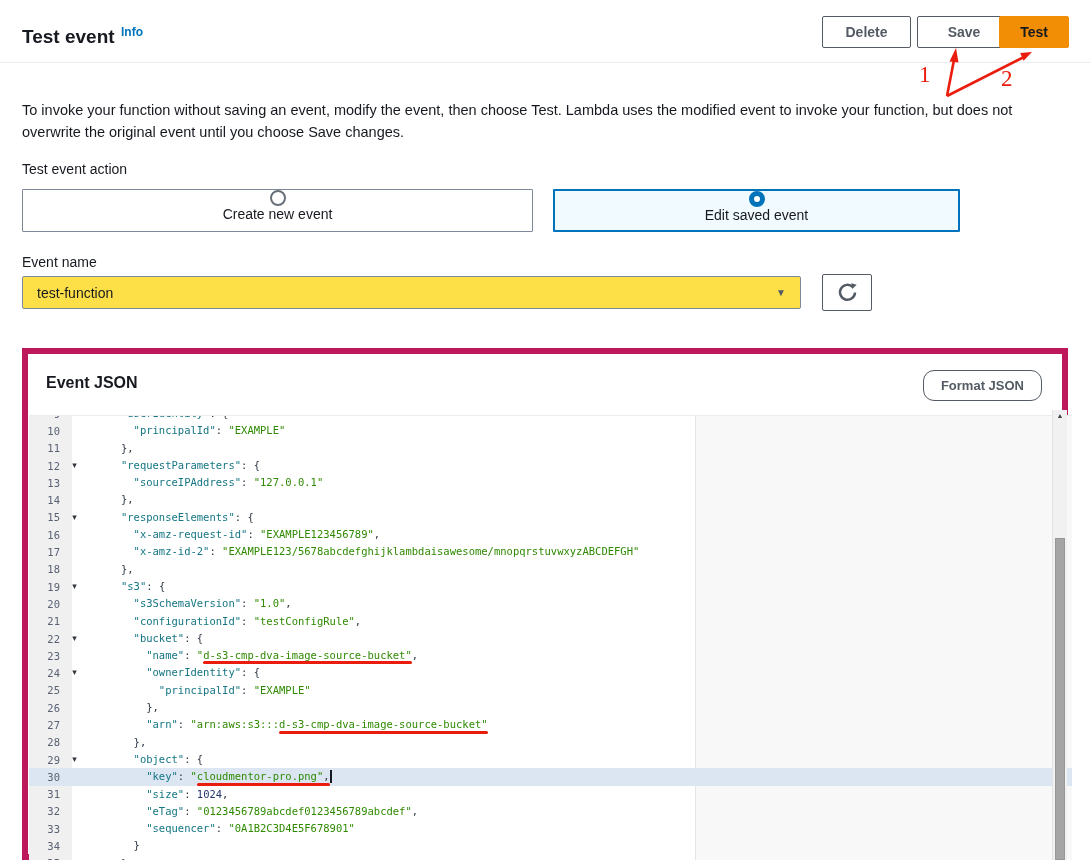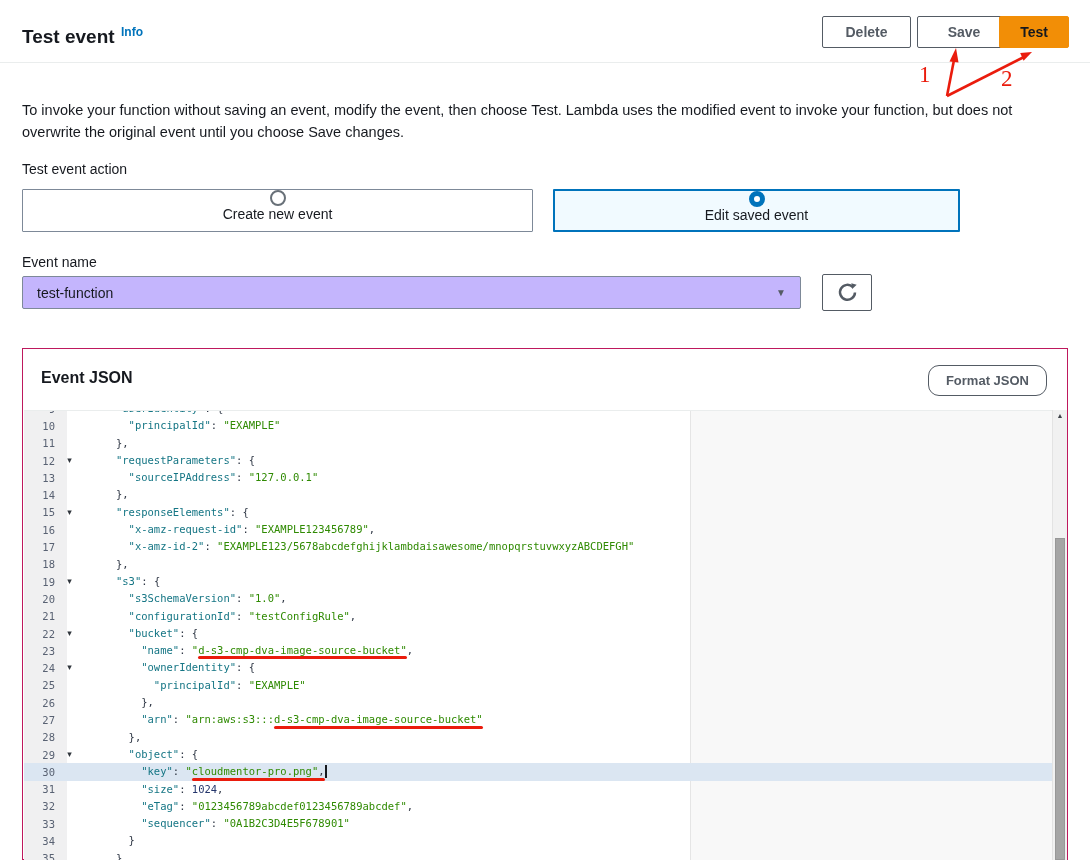--- a/index.html
+++ b/index.html
@@ -32,28 +32,28 @@
   #action-label{left:22px;top:161px;}
   #name-label{left:22px;top:254px;}
   .tile{position:absolute;box-sizing:border-box;top:189px;height:43px;display:flex;align-items:center;
         padding:0 20px;border-radius:1px;cursor:pointer;font-size:14px;flex-direction:column;}
   #tile-create{left:22px;width:511px;border:1px solid #7d8998;background:#fff;}
   #tile-edit{left:553px;width:407px;border:2px solid var(--blue);background:#f1faff;}
   .radio{width:16px;height:16px;border-radius:50%;box-sizing:border-box;background:#fff;flex:0 0 auto;}
   .radio.off{border:2px solid #687078;}
   .radio.on{border:5px solid var(--blue);}
   #event-name-select{left:22px;top:276px;width:779px;height:33px;box-sizing:border-box;border:1px solid #7d8998;
-        border-radius:2px;background:#c4b5fd;display:flex;align-items:center;padding:0 14px;font-size:14px;cursor:pointer;}
+        border-radius:2px;background:#fde047;display:flex;align-items:center;padding:0 14px;font-size:14px;cursor:pointer;}
   #event-name-select .grow{flex:1;}
   #select-caret{font-size:10px;color:#545b64;}
   #refresh-btn{left:822px;top:274px;width:50px;height:37px;box-sizing:border-box;border:1px solid #545b64;
         border-radius:2px;background:#fff;display:flex;align-items:center;justify-content:center;cursor:pointer;}
 
   
-  #json-panel{left:22px;top:348px;width:1046px;height:512px;box-sizing:border-box;border:1px solid #be185d;background:#fff;}
+  #json-panel{left:22px;top:348px;width:1046px;height:512px;box-sizing:border-box;border:6px solid #be185d;background:#fff;}
   #panel-title{position:absolute;left:18px;top:20px;font-size:16px;font-weight:700;color:#16191f;}
   #format-btn{position:absolute;right:20px;top:16px;height:31px;padding:0 17px;box-sizing:border-box;
         display:flex;align-items:center;border:1px solid #545b64;border-radius:11px;background:#fff;
         font-size:13px;font-weight:700;color:#545b64;cursor:pointer;}
 
   
   #editor{position:absolute;left:1px;top:61px;width:1043px;height:450px;overflow:hidden;background:#fff;border-top:1px solid #eaeded;}
   #gutter-bg{position:absolute;left:0;top:0;width:43px;height:100%;background:#f0f0f1;}
   #margin-zone{position:absolute;left:666px;top:0;right:0;height:100%;background:#f8f8f8;border-left:1px solid #e5e5e5;}
   #rows{position:absolute;left:0;top:-11px;right:0;}

